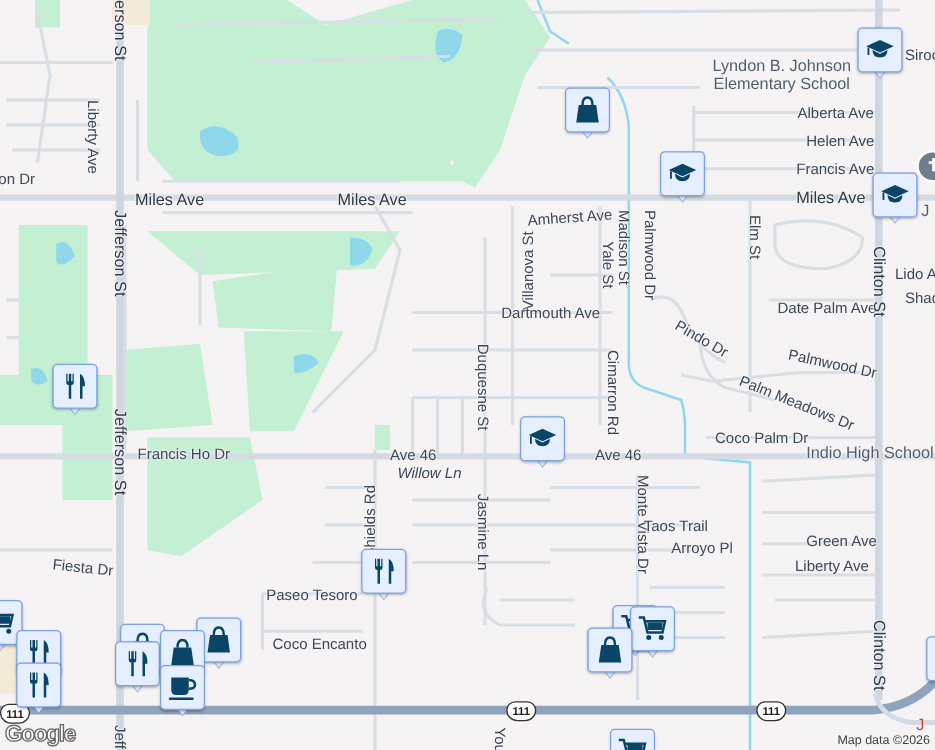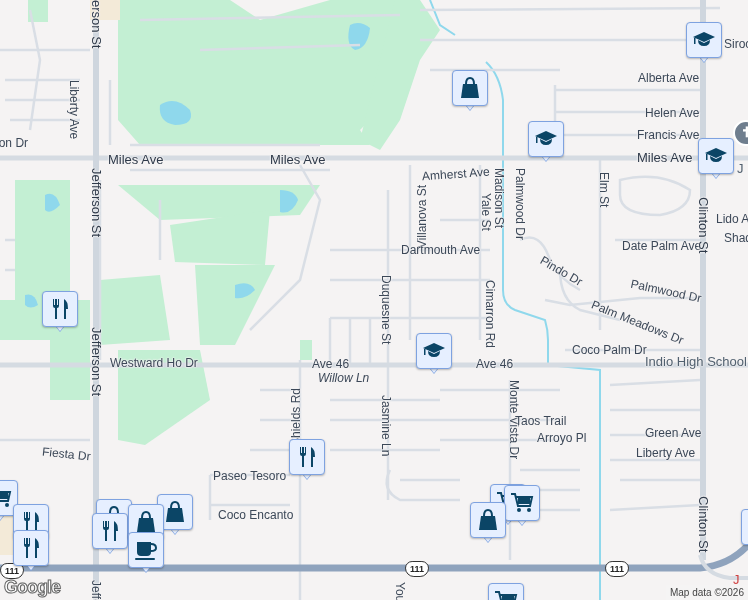--- a/index.html
+++ b/index.html
@@ -135,21 +135,21 @@
   </svg>
 
   <span class="lbl big" style="left:108px;top:153px;">Miles Ave</span>
   <span class="lbl big" style="left:270px;top:153px;">Miles Ave</span>
   <span class="lbl big" style="left:637px;top:151px;">Miles Ave</span>
   <span class="lbl big vert" style="left:90px;top:0px;">erson St</span>
   <span class="lbl big vert" style="left:90px;top:168px;">Jefferson St</span>
   <span class="lbl big vert" style="left:90px;top:327px;">Jefferson St</span>
   <span class="lbl vert" style="left:68px;top:80px;">Liberty Ave</span>
   <span class="lbl" style="left:-42px;top:137px;">Dandelion Dr</span>
-  <span class="lbl" style="left:110px;top:357px;">Westward Ho Dr</span>
+  <span class="lbl" style="left:110px;top:357px;">Francis Ho Dr</span>
   <span class="lbl" style="left:42px;top:448px;transform:rotate(6deg);">Fiesta Dr</span>
   <span class="lbl vert" style="left:290px;top:388px;transform:rotate(180deg);">Shields Rd</span>
   <span class="lbl" style="left:213px;top:470px;">Paseo Tesoro</span>
   <span class="lbl" style="left:218px;top:509px;">Coco Encanto</span>
   <span class="lbl" style="left:312px;top:358px;">Ave 46</span>
   <span class="lbl" style="left:476px;top:358px;">Ave 46</span>
   <span class="lbl" style="left:318px;top:372px;font-style:italic;">Willow Ln</span>
   <span class="lbl vert" style="left:380px;top:395px;">Jasmine Ln</span>
   <span class="lbl vert" style="left:380px;top:275px;">Duquesne St</span>
   <span class="lbl vert" style="left:416px;top:185px;transform:rotate(180deg);">Villanova St</span>
@@ -165,29 +165,33 @@
   <span class="lbl vert" style="left:598px;top:172px;">Elm St</span>
   <span class="lbl" style="left:622px;top:240px;">Date Palm Ave</span>
   <span class="lbl" style="left:538px;top:265px;transform:rotate(30deg);">Pindo Dr</span>
   <span class="lbl" style="left:630px;top:285px;transform:rotate(12deg);">Palmwood Dr</span>
   <span class="lbl" style="left:592px;top:298px;transform:rotate(22deg);transform-origin:left;">Palm Meadows Dr</span>
   <span class="lbl" style="left:572px;top:344px;">Coco Palm Dr</span>
   <span class="lbl big vert" style="left:697px;top:197px;">Clinton St</span>
   <span class="lbl big vert" style="left:697px;top:496px;">Clinton St</span>
   <span class="lbl" style="left:716px;top:213px;">Lido Ave</span>
   <span class="lbl" style="left:724px;top:232px;">Shad</span>
-  <span class="lbl" style="left:638px;top:72px;">Alberta Ave</span>
+  <span class="lbl" style="left:638px;top:84px;">Alberta Ave</span>
   <span class="lbl" style="left:645px;top:107px;">Helen Ave</span>
   <span class="lbl" style="left:637px;top:129px;">Francis Ave</span>
   <span class="lbl" style="left:724px;top:38px;">Siroc</span>
   <span class="lbl" style="left:645px;top:427px;">Green Ave</span>
   <span class="lbl" style="left:636px;top:447px;">Liberty Ave</span>
   <span class="lbl vert" style="left:394px;top:582px;">You</span>
   <span class="lbl vert" style="left:90px;top:580px;">Jefferson St</span>
 
+  <div class="lbl poi" style="left:570px;top:46px;">
+    <div>Lyndon B. Johnson</div>
+    <div>Elementary School</div>
+  </div>
   <span class="lbl poi" style="left:645px;top:355px;">Indio High School</span>
   <span class="lbl poi" style="left:737px;top:162px;color:#51606f;">J</span>
 
   <span class="shield" style="left:405px;top:561px;">111</span>
   <span class="shield" style="left:605px;top:561px;">111</span>
   <span class="shield" style="left:0px;top:563px;">111</span>
 
   <div style="position:absolute;left:733px;top:120px;width:22px;height:22px;border-radius:50%;background:#6f7e8e;border:2px solid #fff;">
     <span style="position:absolute;left:6px;top:2px;color:#fff;font-weight:bold;font-size:14px;">✝</span>
   </div>

